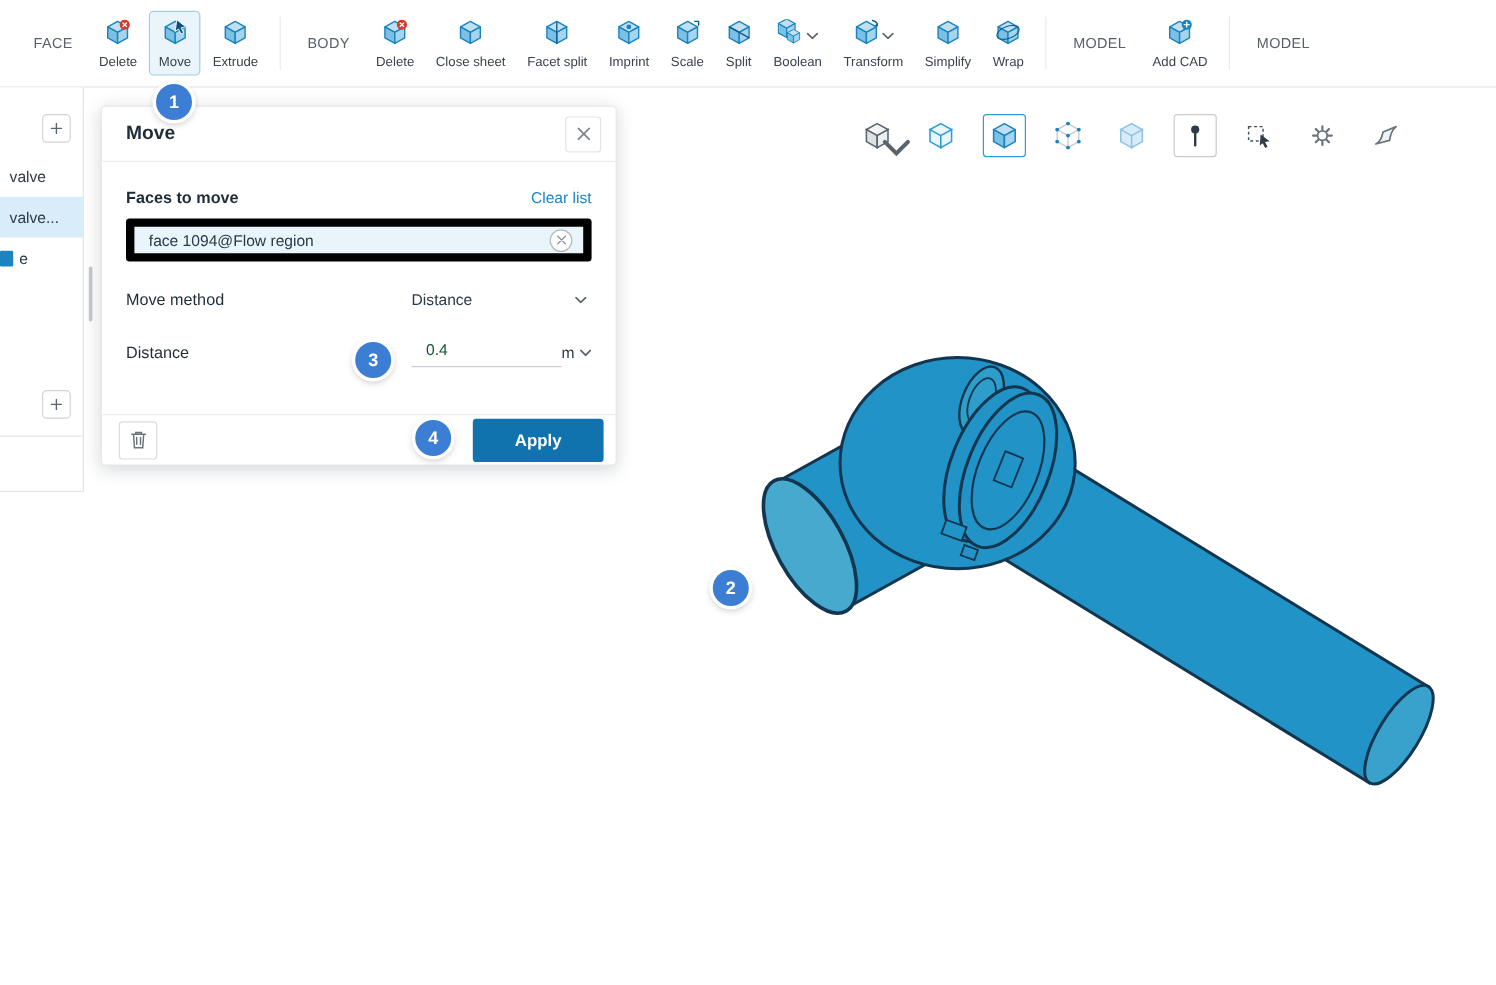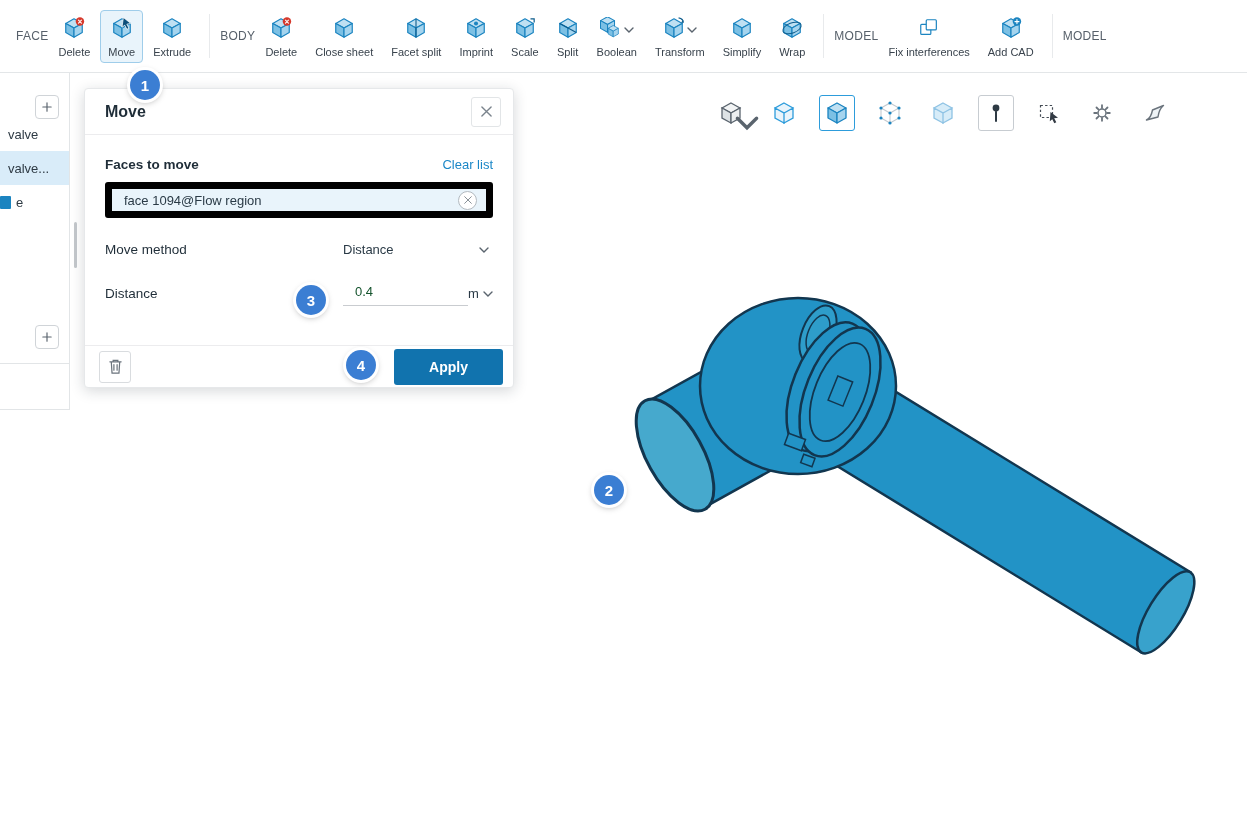--- a/index.html
+++ b/index.html
@@ -4,39 +4,39 @@
 <style>
   * { box-sizing: border-box; margin: 0; padding: 0; }
   html,body { width:1247px; height:821px; overflow:hidden; background:#fff;
     font-family:"Liberation Sans", sans-serif; }
   .app { position:relative; width:1247px; height:821px; background:#fff; }
 
   
   .toolbar { position:absolute; left:0; top:0; width:1247px; height:73px;
     background:#fff; border-bottom:1px solid #e3e6e8; display:flex; align-items:center;
     padding-left:16px; gap:2px; z-index:2; }
-  .tb-group-label { font-size:12px; color:#57606a; margin:0 0; letter-spacing:.3px; white-space:nowrap; }
+  .tb-group-label { font-size:12px; color:#57606a; margin:0 12px; letter-spacing:.3px; white-space:nowrap; }
   .tb-item { display:flex; flex-direction:column; align-items:center; gap:3px;
     padding:6px 7px 4px; border:1px solid transparent; border-radius:4px; cursor:pointer; }
   .tb-item.active { background:#e9f4fb; border-color:#9fcdea; }
   .tb-label { font-size:11px; color:#39434d; white-space:nowrap; }
   .tb-icon-row { display:flex; align-items:center; gap:2px; }
   .tb-divider { width:1px; height:44px; background:#e8eaec; margin:0 8px; flex:none; }
   .chev { width:10px; height:6px; flex:none; }
 
   
   .sidebar { position:absolute; left:0; top:73px; width:70px; height:337px;
     background:#fff; border-right:1px solid #e2e5e7; border-bottom:1px solid #e2e5e7; z-index:2; }
   .plus-btn { position:absolute; right:10px; width:24px; height:24px; background:#fff;
     border:1px solid #d0d4d8; border-radius:4px; display:flex; align-items:center;
     justify-content:center; cursor:pointer; }
   .plus-btn svg { width:10px; height:10px; }
   .plus-top { top:22px; }
   .plus-mid { top:252px; }
-  .sb-rows { position:absolute; top:44px; left:0; width:100%; }
+  .sb-rows { position:absolute; top:57px; left:0; width:100%; }
   .sb-row { height:34px; display:flex; align-items:center; gap:5px; padding-left:8px;
     font-size:13px; color:#2e3a44; cursor:pointer; white-space:nowrap; overflow:hidden; }
   .sb-row.selected { background:#d9ecf9; }
   .sb-cube { width:11px; height:13px; background:#1b84c0; border-radius:1px; margin-left:-8px; flex:none; }
   .sb-divider { position:absolute; left:0; top:290px; width:100%; height:1px; background:#e2e5e7; }
   .scroll-thumb { position:absolute; left:74px; top:222px; width:3px; height:46px;
     background:#c4c8cc; border-radius:2px; z-index:2; }
 
   
   .vp-toolbar { position:absolute; left:713px; top:95px; display:flex; gap:17px; z-index:2; }
@@ -254,28 +254,20 @@
         <svg viewBox="0 0 24 24" width="22" height="22">
             <use href="#cube3"></use>
           <ellipse cx="12" cy="12" rx="10.5" ry="5.5" fill="none" stroke="#0d5c8c" stroke-width="1" transform="rotate(-20 12 12)"></ellipse>
           </svg></span>
       <span class="tb-label">Wrap</span>
     </div>
 
     <div class="tb-divider"></div>
     <span class="tb-group-label">MODEL</span>
 
-    <div class="tb-item">
-      <span>
-        <svg viewBox="0 0 24 24" width="22" height="22">
-          <rect x="3" y="8" width="11" height="11" fill="#fff" stroke="#1b84c0" stroke-width="1.3" rx="1"></rect>
-          <rect x="9" y="3" width="11" height="11" fill="#fff" stroke="#1b84c0" stroke-width="1.3" rx="1"></rect>
-        </svg></span>
-      <span class="tb-label">Fix interferences</span>
-    </div>
 
     <div class="tb-item">
       <span>
         <svg viewBox="0 0 24 24" width="22" height="22">
             <use href="#cube3"></use>
           <circle cx="18.5" cy="5" r="4.6" fill="#1b84c0"></circle>
           <path d="M18.5 2.8 V7.2 M16.3 5 H20.7" stroke="#fff" stroke-width="1.2" stroke-linecap="round"></path>
         </svg></span>
       <span class="tb-label">Add CAD</span>
     </div>

